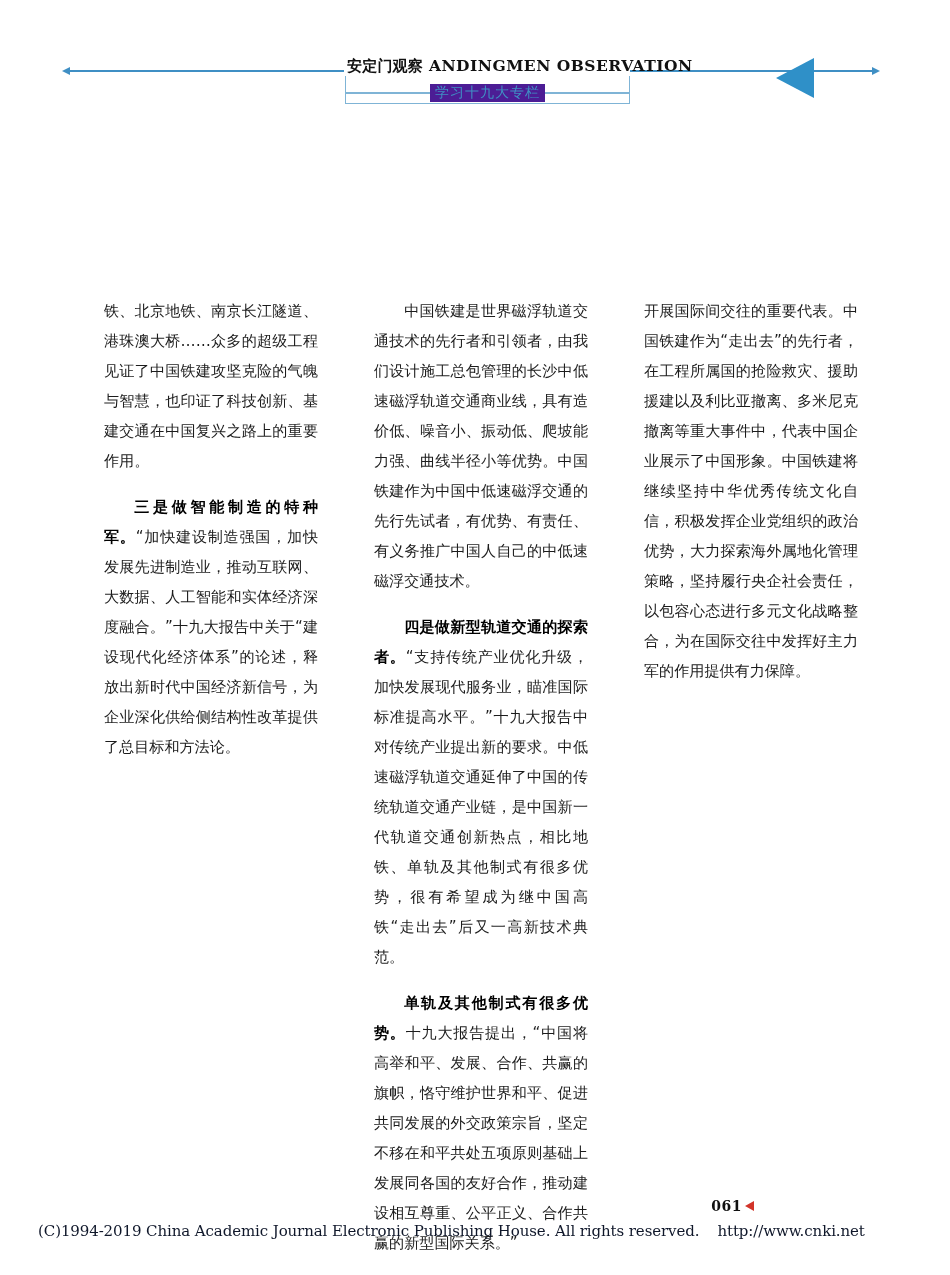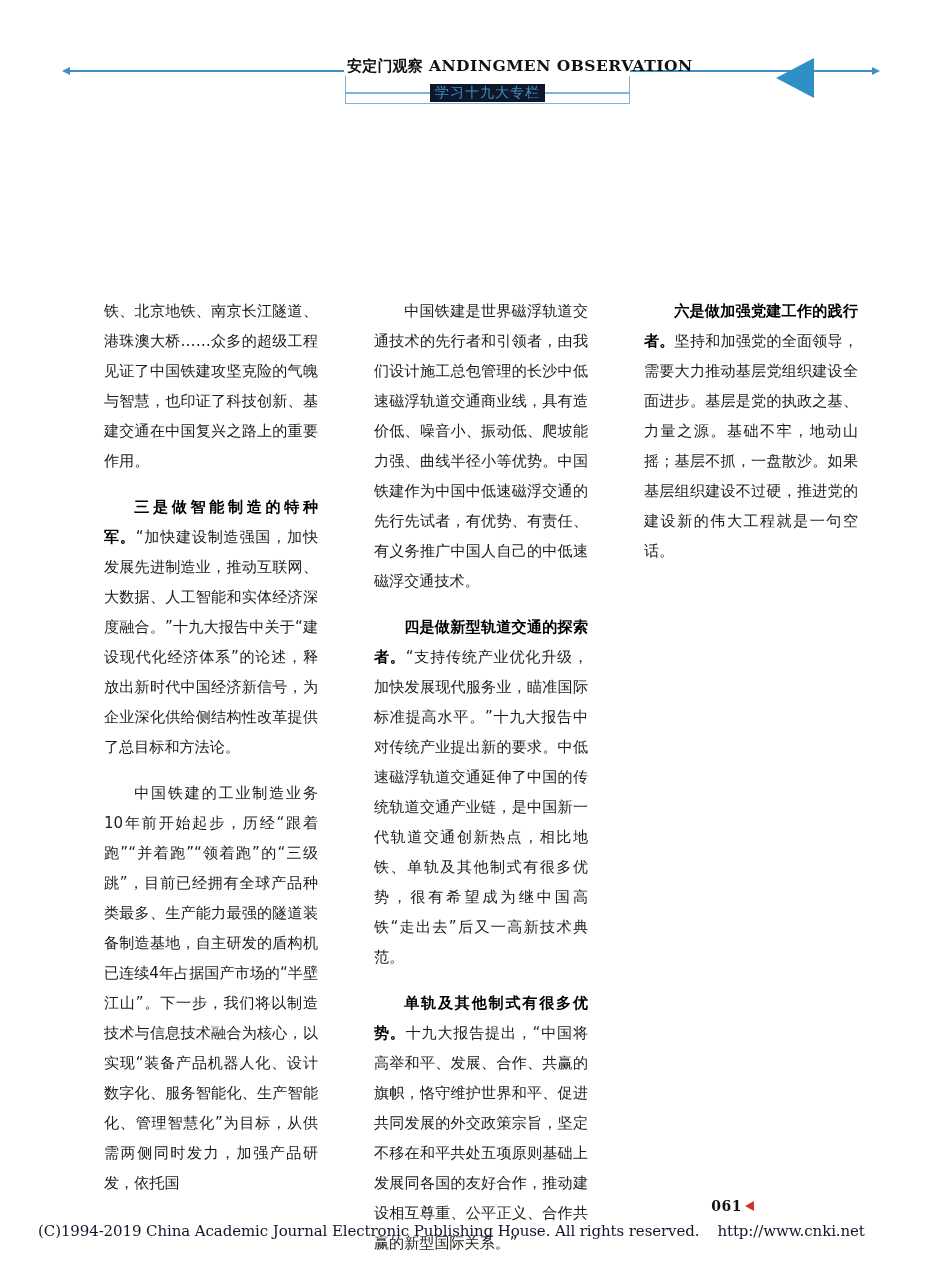--- a/index.html
+++ b/index.html
@@ -100,21 +100,21 @@
     height: 1.3px;
     background: #7fb4d6;
   }
   .subtitle-text {
     padding: 0 5px;
     font-size: 14px;
     color: #3f8fc4;
     font-family: "DejaVu Sans", "Liberation Sans", sans-serif;
     letter-spacing: 1px;
     white-space: nowrap;
-    background: #0f172a;
+    background: #4c1d95;
   }
 
   .corner-triangle {
     position: absolute;
     right: 0px;
     top: 58px;
     width: 0; height: 0;
     border-top: 20px solid transparent;
     border-bottom: 20px solid transparent;
     border-right: 38px solid #2f90c8;
@@ -234,32 +234,31 @@
     </div>
   </div>
 
   <div class="corner-triangle"></div>
 
   <div class="columns">
 
     <div class="col">
       <p class="para"><span>铁、北京地铁、南京长江隧道、港珠澳大桥……众多的超级工程见证了中国铁建攻坚克险的气魄与智慧，也印证了科技创新、基建交通在中国复兴之路上的重要作用。</span></p>
       <p class="para indent"><span class="lead">三是做智能制造的特种军。</span><span>“加快建设制造强国，加快发展先进制造业，推动互联网、大数据、人工智能和实体经济深度融合。”十九大报告中关于“建设现代化经济体系”的论述，释放出新时代中国经济新信号，为企业深化供给侧结构性改革提供了总目标和方法论。</span></p>
-      <p class="para indent"><span>中国铁建的工业制造业务10年前开始起步，历经“跟着跑”“并着跑”“领着跑”的“三级跳”，目前已经拥有全球产品种类最多、生产能力最强的隧道装备制造基地，自主研发的盾构机已连续4年占据国产市场的“半壁江山”。下一步，我们将以制造技术与信息技术融合为核心，以实现“装备产品机器人化、设计数字化、服务智能化、生产智能化、管理智慧化”为目标，从供需两侧同时发力，加强产品研发，依托国</span></p>
     </div>
 
     <div class="col">
       <p class="para indent"><span>中国铁建是世界磁浮轨道交通技术的先行者和引领者，由我们设计施工总包管理的长沙中低速磁浮轨道交通商业线，具有造价低、噪音小、振动低、爬坡能力强、曲线半径小等优势。中国铁建作为中国中低速磁浮交通的先行先试者，有优势、有责任、有义务推广中国人自己的中低速磁浮交通技术。</span></p>
       <p class="para indent"><span class="lead">四是做新型轨道交通的探索者。</span><span>“支持传统产业优化升级，加快发展现代服务业，瞄准国际标准提高水平。”十九大报告中对传统产业提出新的要求。中低速磁浮轨道交通延伸了中国的传统轨道交通产业链，是中国新一代轨道交通创新热点，相比地铁、单轨及其他制式有很多优势，很有希望成为继中国高铁“走出去”后又一高新技术典范。</span></p>
       <p class="para indent"><span class="lead">单轨及其他制式有很多优势。</span><span>十九大报告提出，“中国将高举和平、发展、合作、共赢的旗帜，恪守维护世界和平、促进共同发展的外交政策宗旨，坚定不移在和平共处五项原则基础上发展同各国的友好合作，推动建设相互尊重、公平正义、合作共赢的新型国际关系。”</span></p>
       <p class="para indent"><span>中央企业是实施“走出去”“一带一路”等国家倡议的重要力量，是</span></p>
     </div>
 
     <div class="col">
-      <p class="para indent"><span class="lead">六是做加强党建工作的践行者。</span><span>坚持和加强党的全面领导，需要大力推动基层党组织建设全面进步。基层是党的执政之基、力量之源。基础不牢，地动山摇；基层不抓，一盘散沙。如果基层组织建设不过硬，推进党的建设新的伟大工程就是一句空话。</span></p>
+      <p class="para"><span>开展国际间交往的重要代表。中国铁建作为“走出去”的先行者，在工程所属国的抢险救灾、援助援建以及利比亚撤离、多米尼克撤离等重大事件中，代表中国企业展示了中国形象。中国铁建将继续坚持中华优秀传统文化自信，积极发挥企业党组织的政治优势，大力探索海外属地化管理策略，坚持履行央企社会责任，以包容心态进行多元文化战略整合，为在国际交往中发挥好主力军的作用提供有力保障。</span></p>
     </div>
 
   </div>
 
   <div class="folio">
     <span class="folio-num">061</span>
     <span class="folio-tri"></span>
   </div>
 
   <div class="copyright">

